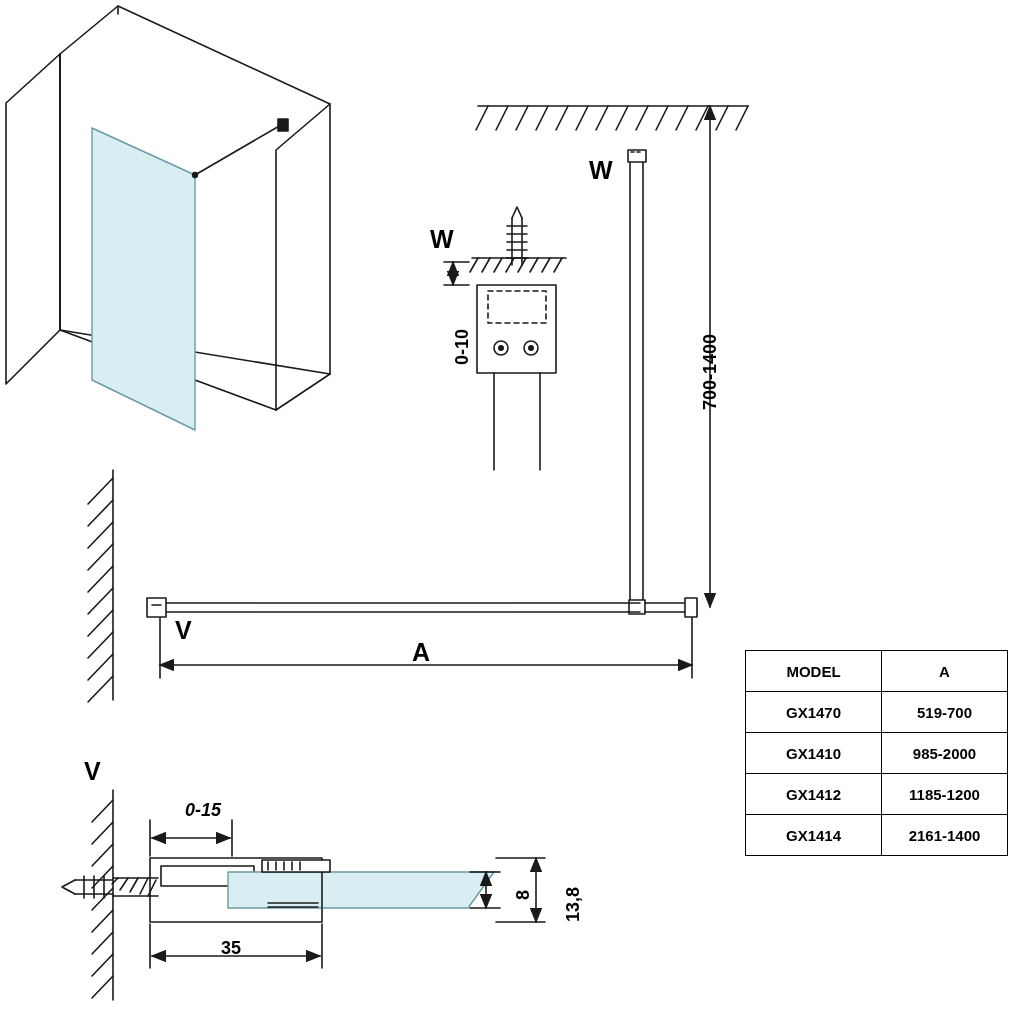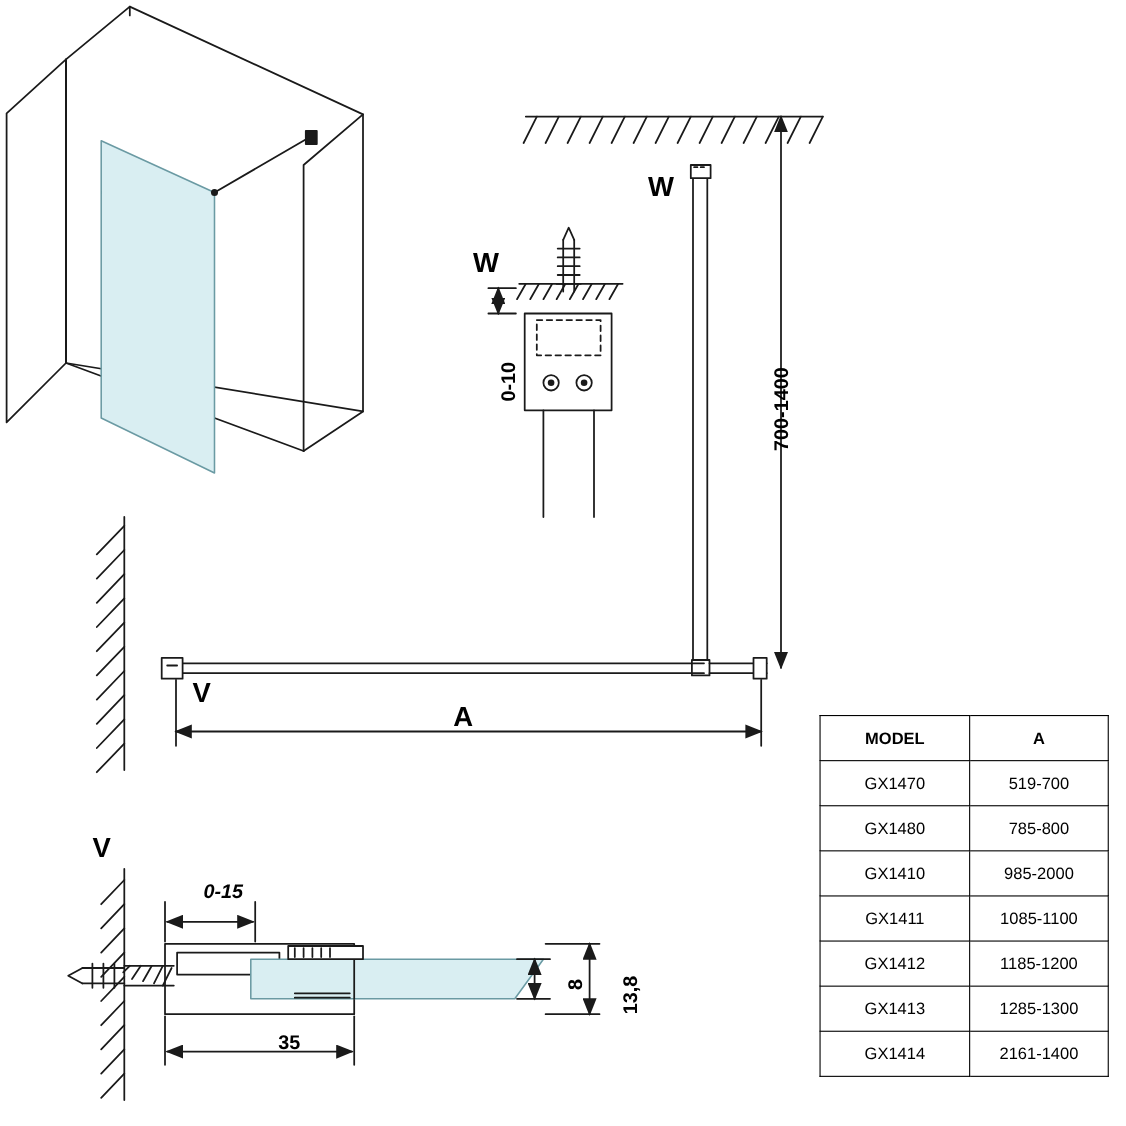--- a/index.html
+++ b/index.html
@@ -25,21 +25,21 @@
     position:absolute;
     left:745px;top:650px;
     border-collapse:collapse;
     font-size:15px;
   }
   .model-table th,.model-table td{
     border:1px solid #000;
     padding:0;
     height:40px;
     text-align:center;
-    font-weight:normal;
+    font-weight:bold;
   }
   .model-table th{font-weight:bold;}
   .model-table .c1{width:135px;}
   .model-table .c2{width:125px;}
 </style>
 </head>
 <body>
 
 <div class="stage">
 
@@ -186,56 +186,44 @@
   <div class="lbl lbl-big" style="left:430px;top:225px;">W</div>
   <div class="lbl lbl-big" style="left:175px;top:616px;">V</div>
   <div class="lbl lbl-big" style="left:84px;top:757px;">V</div>
 
   <div class="lbl lbl-big" style="left:412px;top:638px;">A</div>
 
   <div class="lbl lbl-med rot90" style="left:452px;top:365px;">0-10</div>
   <div class="lbl lbl-med rot90" style="left:700px;top:410px;">700-1400</div>
 
   <div class="lbl lbl-med" style="left:185px;top:800px;font-style:italic;">0-15</div>
-  <div class="lbl lbl-med" style="left:221px;top:938px;margin-left:32px;">35</div>
+  <div class="lbl lbl-med" style="left:221px;top:938px;">35</div>
   <div class="lbl lbl-med rot90" style="left:513px;top:900px;">8</div>
   <div class="lbl lbl-med rot90" style="left:563px;top:922px;">13,8</div>
 
   <table class="model-table">
     <thead>
       <tr>
         <th class="c1">MODEL</th>
         <th class="c2">A</th>
       </tr>
     </thead>
     <tbody>
       <tr>
         <td>GX1470</td>
         <td>519-700</td>
       </tr>
       <tr>
-        <td>GX1480</td>
-        <td>785-800</td>
-      </tr>
-      <tr>
         <td>GX1410</td>
         <td>985-2000</td>
       </tr>
       <tr>
-        <td>GX1411</td>
-        <td>1085-1100</td>
-      </tr>
-      <tr>
         <td>GX1412</td>
         <td>1185-1200</td>
       </tr>
       <tr>
-        <td>GX1413</td>
-        <td>1285-1300</td>
-      </tr>
-      <tr>
         <td>GX1414</td>
         <td>2161-1400</td>
       </tr>
     </tbody>
   </table>
 
 </div>
 
 </body></html>

